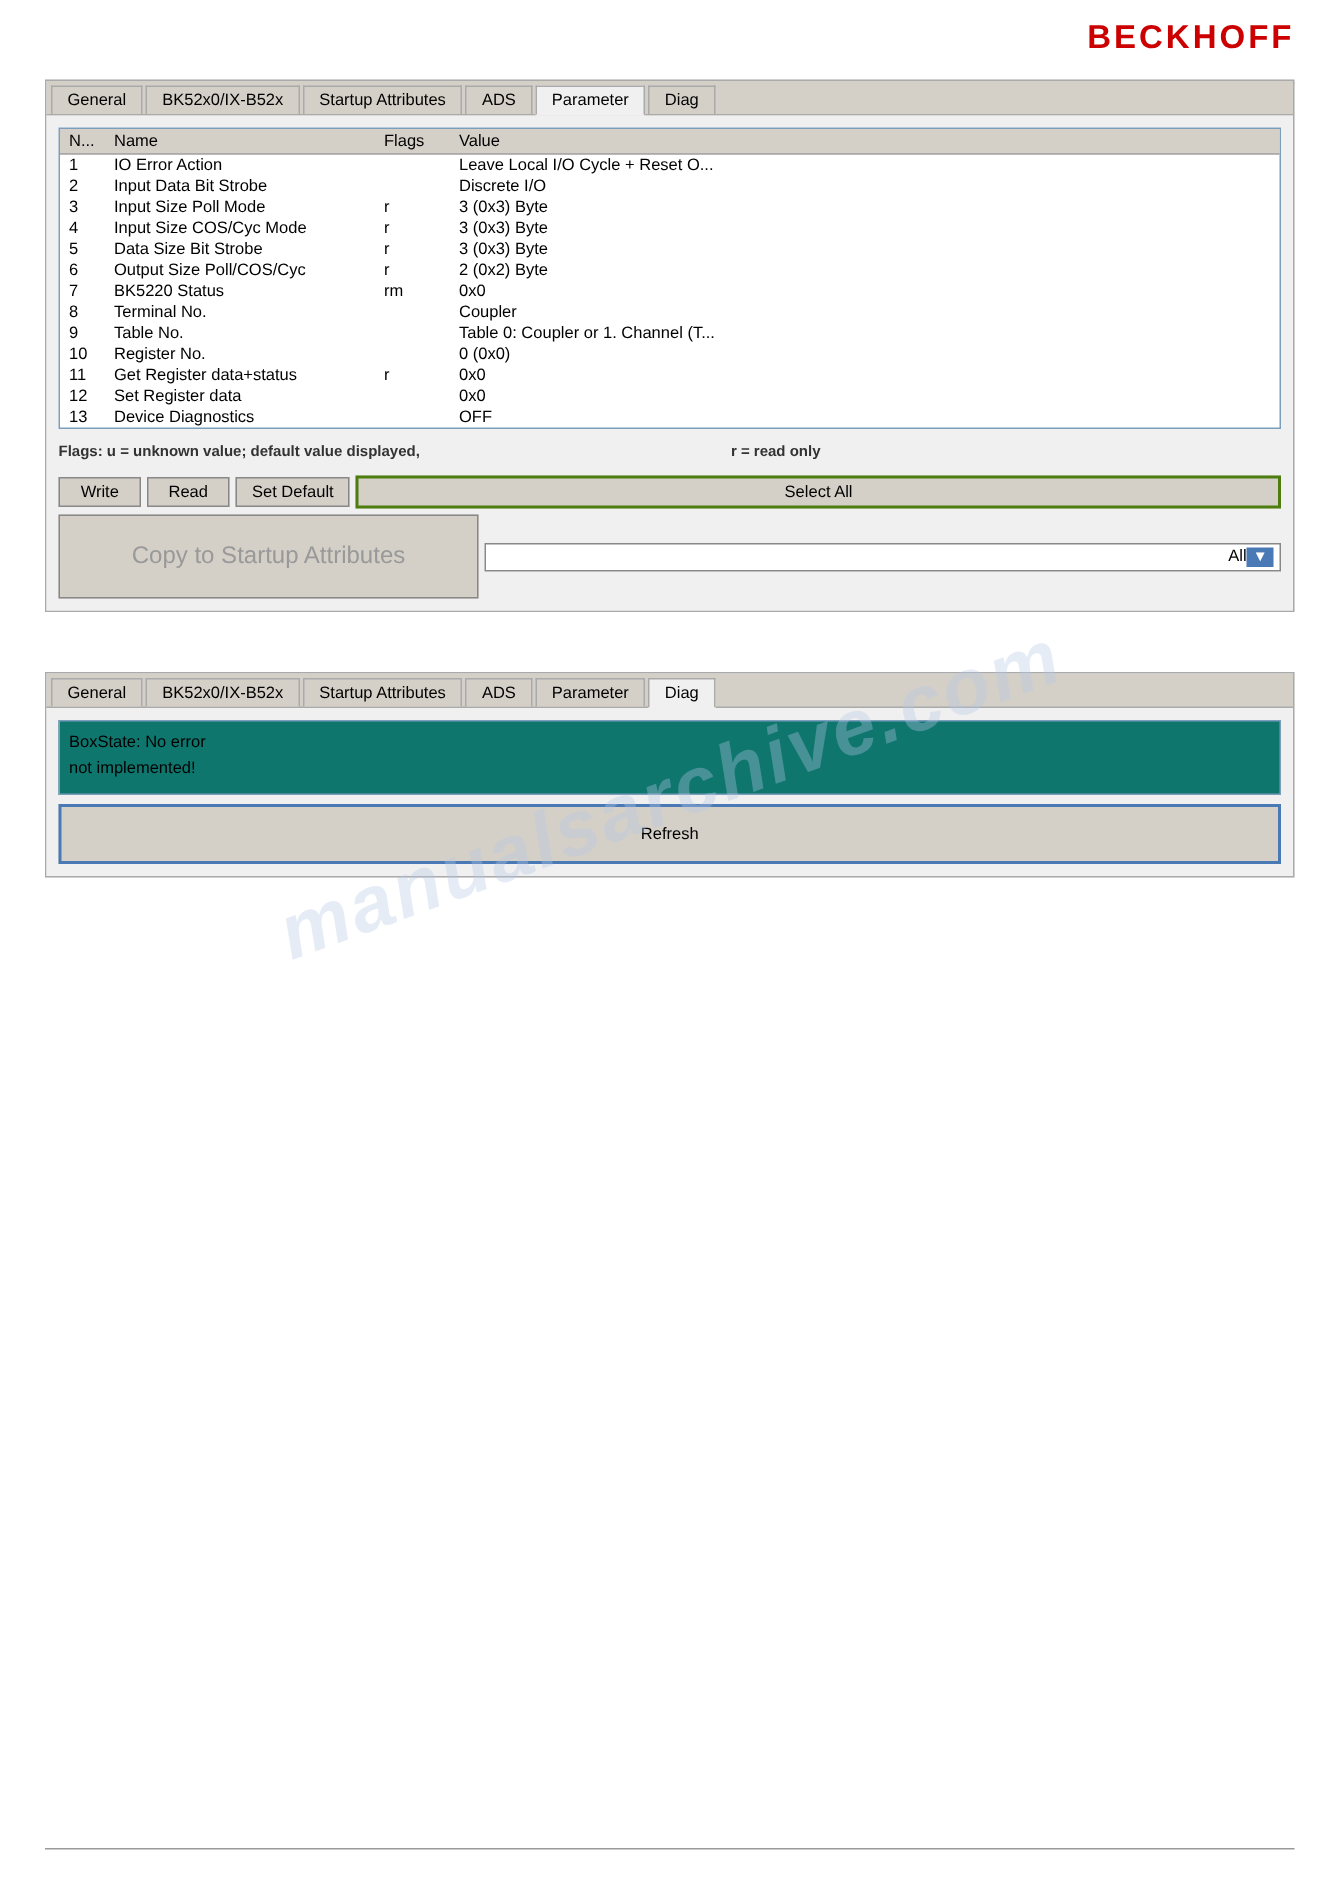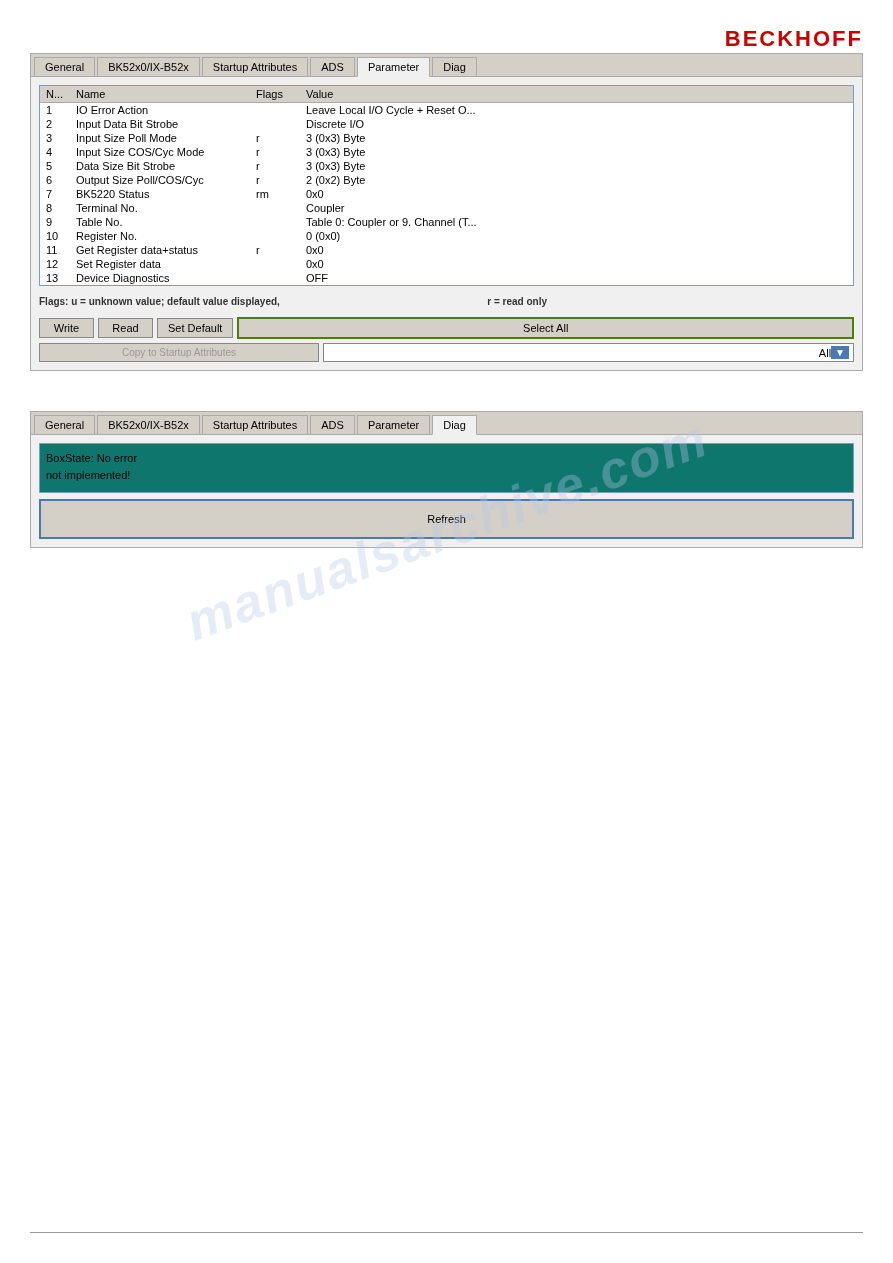--- a/index.html
+++ b/index.html
@@ -9,21 +9,21 @@
       font-size: 11px;
       color: #000;
       width: 893px;
       min-height: 1263px;
       position: relative;
     }
 
     
     .logo-area {
       position: absolute;
-      top: 26px;
+      top: 12px;
       right: 30px;
     }
     .beckhoff-logo {
       font-size: 22px;
       font-weight: bold;
       color: #cc0000;
       letter-spacing: 2px;
     }
 
     
@@ -163,22 +163,22 @@
     
     .copy-row {
       display: flex;
       gap: 4px;
       align-items: center;
     }
     .btn-copy {
       flex: 0 0 280px;
       background: #d4d0c8;
       border: 1px solid #888;
-      font-size: 10px;
-      padding: 3px 10px;
+      font-size: 16px;
+      padding: 18px 10px;
       cursor: pointer;
       text-align: center;
       color: #999;
     }
     .select-dropdown {
       flex: 1;
       border: 1px solid #888;
       background: #fff;
       font-size: 11px;
       padding: 2px 4px;
@@ -307,21 +307,21 @@
               <tr>
       <td class="col-n">8</td>
       <td class="col-name">Terminal No.</td>
       <td class="col-flags"></td>
       <td class="col-value">Coupler</td>
     </tr>
               <tr>
       <td class="col-n">9</td>
       <td class="col-name">Table No.</td>
       <td class="col-flags"></td>
-      <td class="col-value">Table 0: Coupler or 9. Channel (T...</td>
+      <td class="col-value">Table 0: Coupler or 1. Channel (T...</td>
     </tr>
               <tr>
       <td class="col-n">10</td>
       <td class="col-name">Register No.</td>
       <td class="col-flags"></td>
       <td class="col-value">0 (0x0)</td>
     </tr>
               <tr>
       <td class="col-n">11</td>
       <td class="col-name">Get Register data+status</td>

